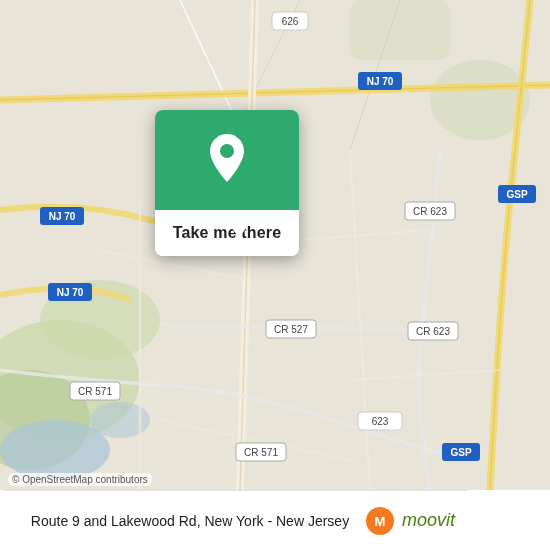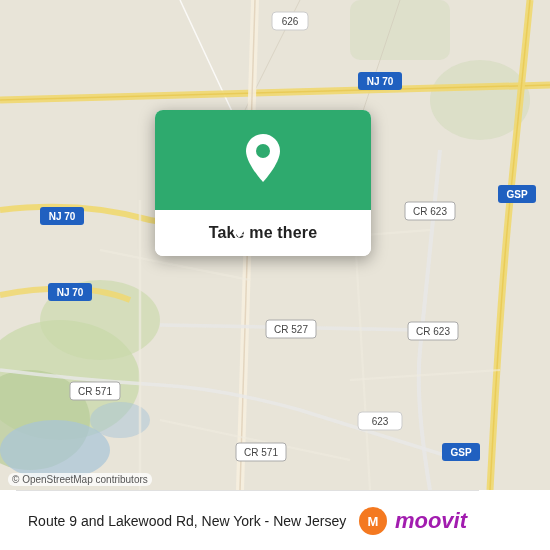--- a/index.html
+++ b/index.html
@@ -26,21 +26,21 @@
       top: 0; left: 0;
       width: 100%;
       height: 100%;
     }
 
     
     #popup-card {
       position: absolute;
       top: 110px;
       left: 155px;
-      width: 216px;
+      width: 144px;
       background: white;
       border-radius: 8px;
       box-shadow: 0 4px 16px rgba(0,0,0,0.35);
       display: flex;
       flex-direction: column;
       align-items: center;
       overflow: hidden;
       z-index: 10;
     }
 
@@ -88,21 +88,22 @@
     #bottom-bar {
       width: 463px;
       height: 60px;
       background: white;
       display: flex;
       align-items: center;
       padding: 0 12px;
       border-top: 1px solid #e0e0e0;
       position: absolute;
       bottom: 0;
-      left: 16px;
+      left: 4px;
+      text-align: center;
     }
 
     #location-text {
       flex: 1;
       font-size: 14px;
       color: #222;
       font-weight: 400;
     }
 
     #moovit-logo {
@@ -110,23 +111,23 @@
       align-items: center;
       gap: 6px;
     }
 
     #moovit-icon {
       width: 32px;
       height: 32px;
     }
 
     #moovit-text {
-      font-size: 22px;
-      font-weight: 700;
-      color: #a21caf;
+      font-size: 18px;
+      font-weight: 400;
+      color: #4d7c0f;
       font-style: italic;
     }
 
     #copyright-text {
       position: absolute;
       bottom: 492px;
       left: 8px;
       font-size: 10px;
       color: #555;
       background: rgba(255,255,255,0.7);

